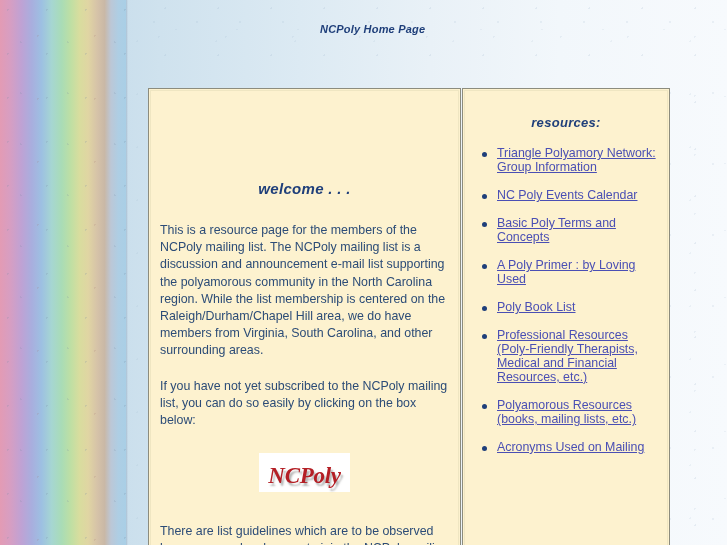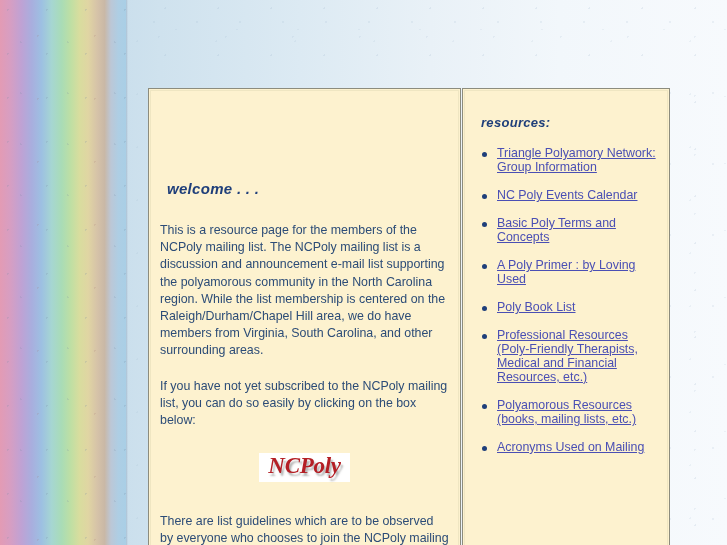--- a/index.html
+++ b/index.html
@@ -148,23 +148,24 @@
     width: 208px;
     height: 470px;
   }
 
   
   .section-heading {
     font-size: 15px;
     font-weight: bold;
     font-style: italic;
     color: #1f3f7a;
-    margin: 7px;
+    margin: 15px;
     padding: 0;
     letter-spacing: .3px;
+    text-align: center;
   }
   #welcome-heading {
     margin-top: 91px;
   }
   .body-text {
     font-size: 12.4px;
     line-height: 17.2px;
     color: #2c4c77;
     margin: 0;
     padding: 0;
@@ -174,21 +175,21 @@
   #welcome-para-3 { margin-top: 31px; }
 
   
   #ncpoly-logo-wrap {
     margin-top: 24px;
     text-align: center;
   }
   #ncpoly-logo {
     display: inline-block;
     background: #ffffff;
-    padding: 1px 9px 5px 9px;
+    padding: 11px 9px 5px 9px;
     cursor: pointer;
   }
   #ncpoly-logo-text {
     font-family: "Liberation Serif", serif;
     font-size: 23px;
     font-weight: bold;
     font-style: italic;
     color: #b41f25;
     letter-spacing: -.3px;
     text-shadow: 2px 3px 2px rgba(120,120,120,.55);
@@ -234,20 +235,23 @@
 <body>
 
 <div id="page">
 
   <div id="speckle"></div>
 
   <div id="rainbow"></div>
   <div id="rainbow-speckle"></div>
   <div id="rainbow-edge"></div>
 
+  <div id="header">
+    <div id="site-title">NCPoly Home Page</div>
+  </div>
 
   <div id="panels">
 
     <div class="panel" id="panel-main">
       <div class="panel-inner">
 
         <h2 class="section-heading" id="welcome-heading">welcome . . .</h2>
 
         <p class="body-text" id="welcome-para-1">This is a resource page for the members of the NCPoly mailing list. The NCPoly mailing list is a discussion and announcement e-mail list supporting the polyamorous community in the North Carolina region. While the list membership is centered on the Raleigh/Durham/Chapel Hill area, we do have members from Virginia, South Carolina, and other surrounding areas.</p>
 

